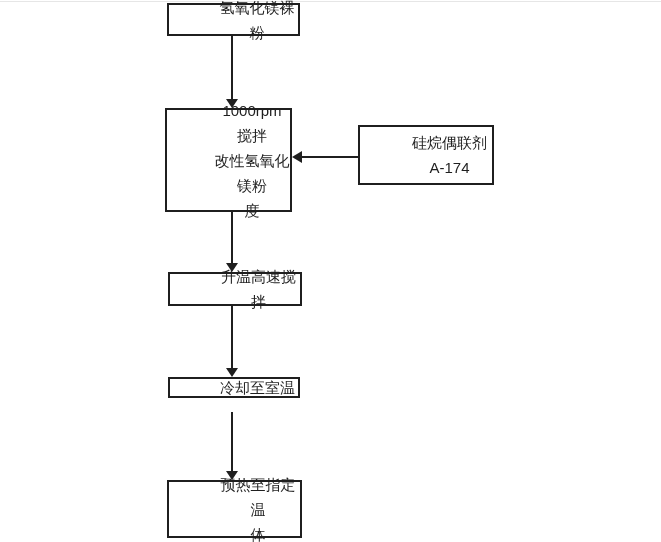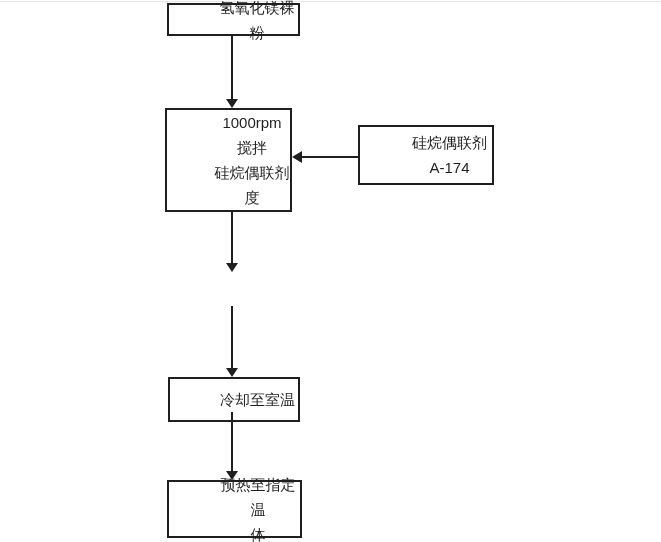--- a/index.html
+++ b/index.html
@@ -29,21 +29,21 @@
     text-align: center;
     font-size: 15px;
     line-height: 25px;
     white-space: pre-line;
     padding-left: 47px;
   }
   #n1   { left: 167px; top: 3px;   width: 133px; height: 33px; }
   #n2   { left: 165px; top: 108px; width: 127px; height: 104px; }
   #nside{ left: 358px; top: 125px; width: 136px; height: 60px; }
   #n3   { left: 168px; top: 272px; width: 134px; height: 34px; }
-  #n4   { left: 168px; top: 377px; width: 132px; height: 45px; }
+  #n4   { left: 168px; top: 377px; width: 132px; height: 21px; }
   #n5   { left: 167px; top: 480px; width: 135px; height: 58px; }
 
   .vline {
     position: absolute;
     width: 2px;
     left: 231px;
     background: #1f1f1f;
   }
   #l1 { top: 36px;  height: 63px; }
   #l2 { top: 212px; height: 51px; }
@@ -81,26 +81,27 @@
 </head>
 <body>
 
 <div class="canvas">
 
   <div class="scan-line"></div>
 
   <div class="node" id="n1">氢氧化镁裸粉</div>
 
   <div class="node" id="n2">1000rpm 搅拌
-硅烷偶联剂
+改性氢氧化镁粉
 度</div>
 
   <div class="node" id="nside">硅烷偶联剂
 A-174</div>
 
+  <div class="node" id="n3">升温高速搅拌</div>
 
   <div class="node" id="n4">冷却至室温</div>
 
   <div class="node" id="n5">预热至指定温
 体</div>
 
   <div class="vline" id="l1"></div>
   <div class="head-down" id="h1"></div>
 
   <div class="vline" id="l2"></div>

